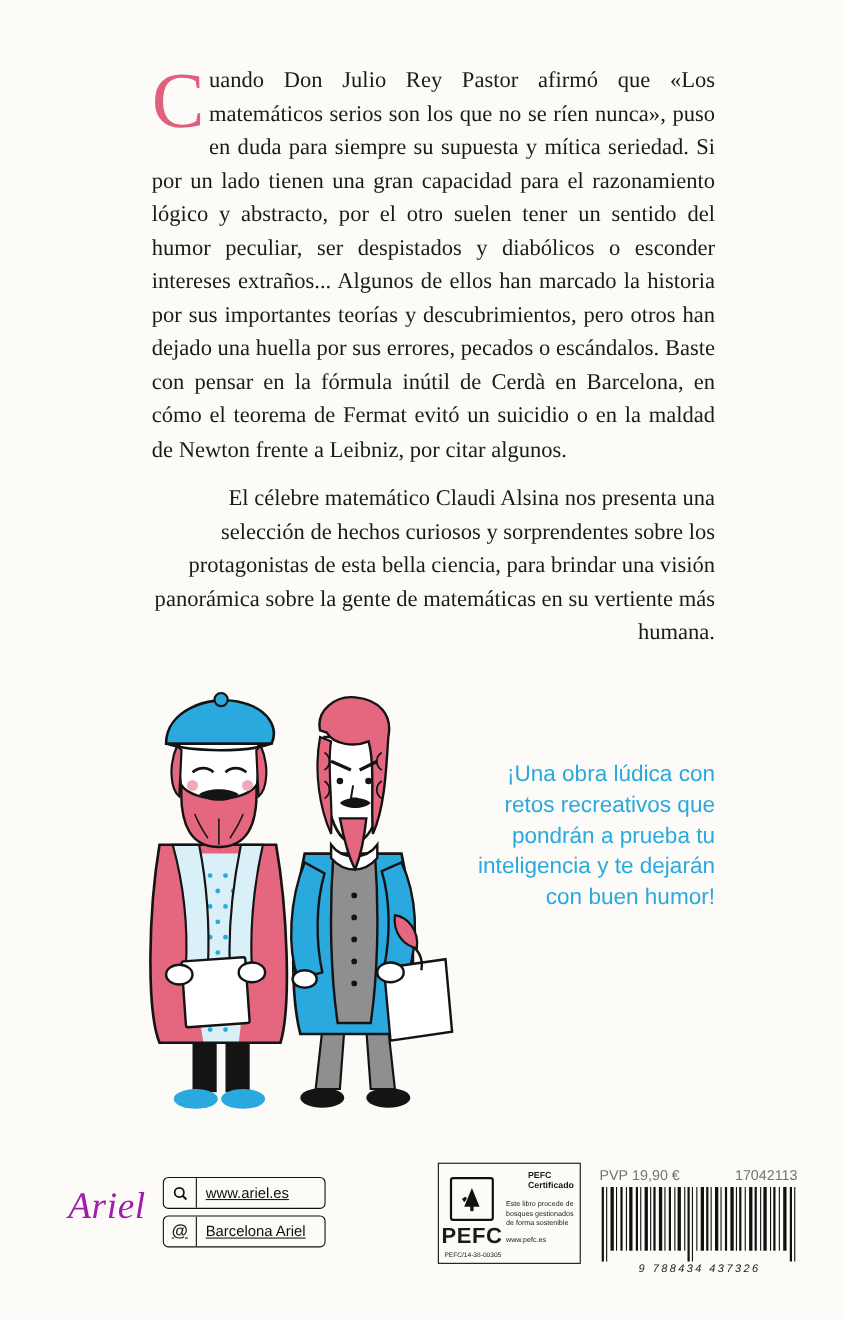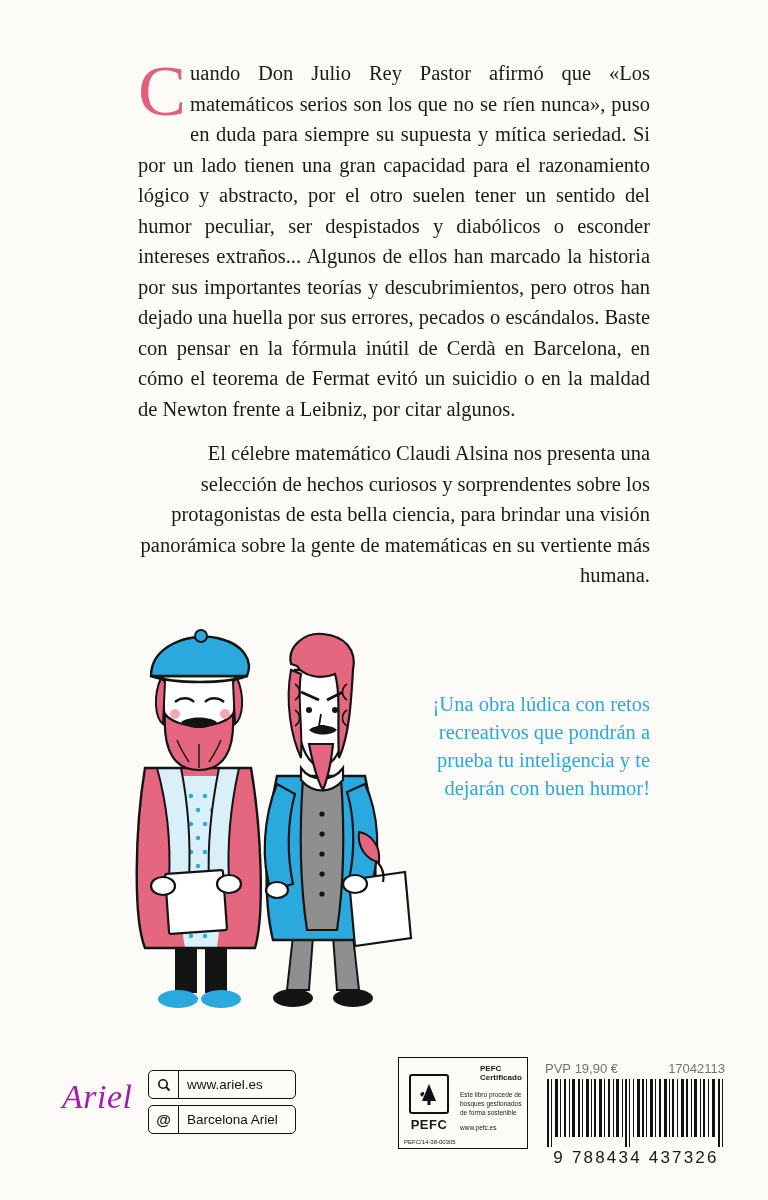--- a/index.html
+++ b/index.html
@@ -48,21 +48,21 @@
   }
 
   
   .quote {
     position: absolute;
     right: 118px;
     top: 690px;
     width: 235px;
     text-align: right;
     color: #2aa9df;
-    font-family: Liberation Serif, serif;
+    font-family: Liberation Sans, sans-serif;
     font-size: 20.5px;
     line-height: 28px;
     font-weight: 400;
   }
 
   
   .illustration {
     position: absolute;
     left: 105px;
     top: 618px;
@@ -86,20 +86,21 @@
     font-style: italic;
     font-size: 34px;
     color: #a21caf;
     letter-spacing: 0.5px;
   }
   .contact-box {
     position: absolute;
     left: 148px;
     top: 25px;
     width: 148px;
+    text-decoration: underline;
   }
   .contact-row {
     display: flex;
     align-items: stretch;
     border: 1.6px solid #111;
     border-radius: 5px;
     height: 29px;
     margin-bottom: 6px;
     overflow: hidden;
     background: #fdfbf7;
@@ -150,21 +151,21 @@
     display: flex;
     align-items: center;
     justify-content: center;
     font-family: "Liberation Sans", sans-serif;
     font-weight: bold;
     font-size: 17px;
   }
   .pefc-word {
     font-family: "Liberation Sans", sans-serif;
     font-weight: bold;
-    font-size: 13px;
+    font-size: 20px;
     letter-spacing: 0.5px;
     margin-top: 3px;
   }
   .pefc-right {
     flex: 1;
     padding-left: 5px;
     padding-top: 2px;
   }
   .pefc-title {
     font-family: "Liberation Sans", sans-serif;
@@ -210,23 +211,24 @@
     top: 34px;
     width: 182px;
     height: 68px;
   }
   .barcode-num {
     position: absolute;
     left: 542px;
     top: 103px;
     width: 188px;
     font-family: "Liberation Sans", sans-serif;
-    font-size: 17px;
+    font-size: 10px;
     letter-spacing: 2.2px;
     text-align: center;
+    font-style: italic;
   }
 </style>
 </head>
 <body>
 
 <div class="page">
 
   <div class="blurb">
     <p class="para p1"><span class="dropcap">C</span><span>uando Don Julio Rey Pastor afirmó que «Los matemáticos serios son los que no se ríen nunca», puso en duda para siempre su supuesta y mítica seriedad. Si por un lado tienen una gran capacidad para el razonamiento lógico y abstracto, por el otro suelen tener un sentido del humor peculiar, ser despistados y diabólicos o esconder intereses extraños... Algunos de ellos han marcado la historia por sus importantes teorías y descubrimientos, pero otros han dejado una huella por sus errores, pecados o escándalos. Baste con pensar en la fórmula inútil de Cerdà en Barcelona, en cómo el teorema de Fermat evitó un suicidio o en la maldad de Newton frente a Leibniz, por citar algunos.</span></p>
     <p class="para p2">El célebre matemático Claudi Alsina nos presenta una selección de hechos curiosos y sorprendentes sobre los protagonistas de esta bella ciencia, para brindar una visión panorámica sobre la gente de matemáticas en su vertiente más humana.</p>

